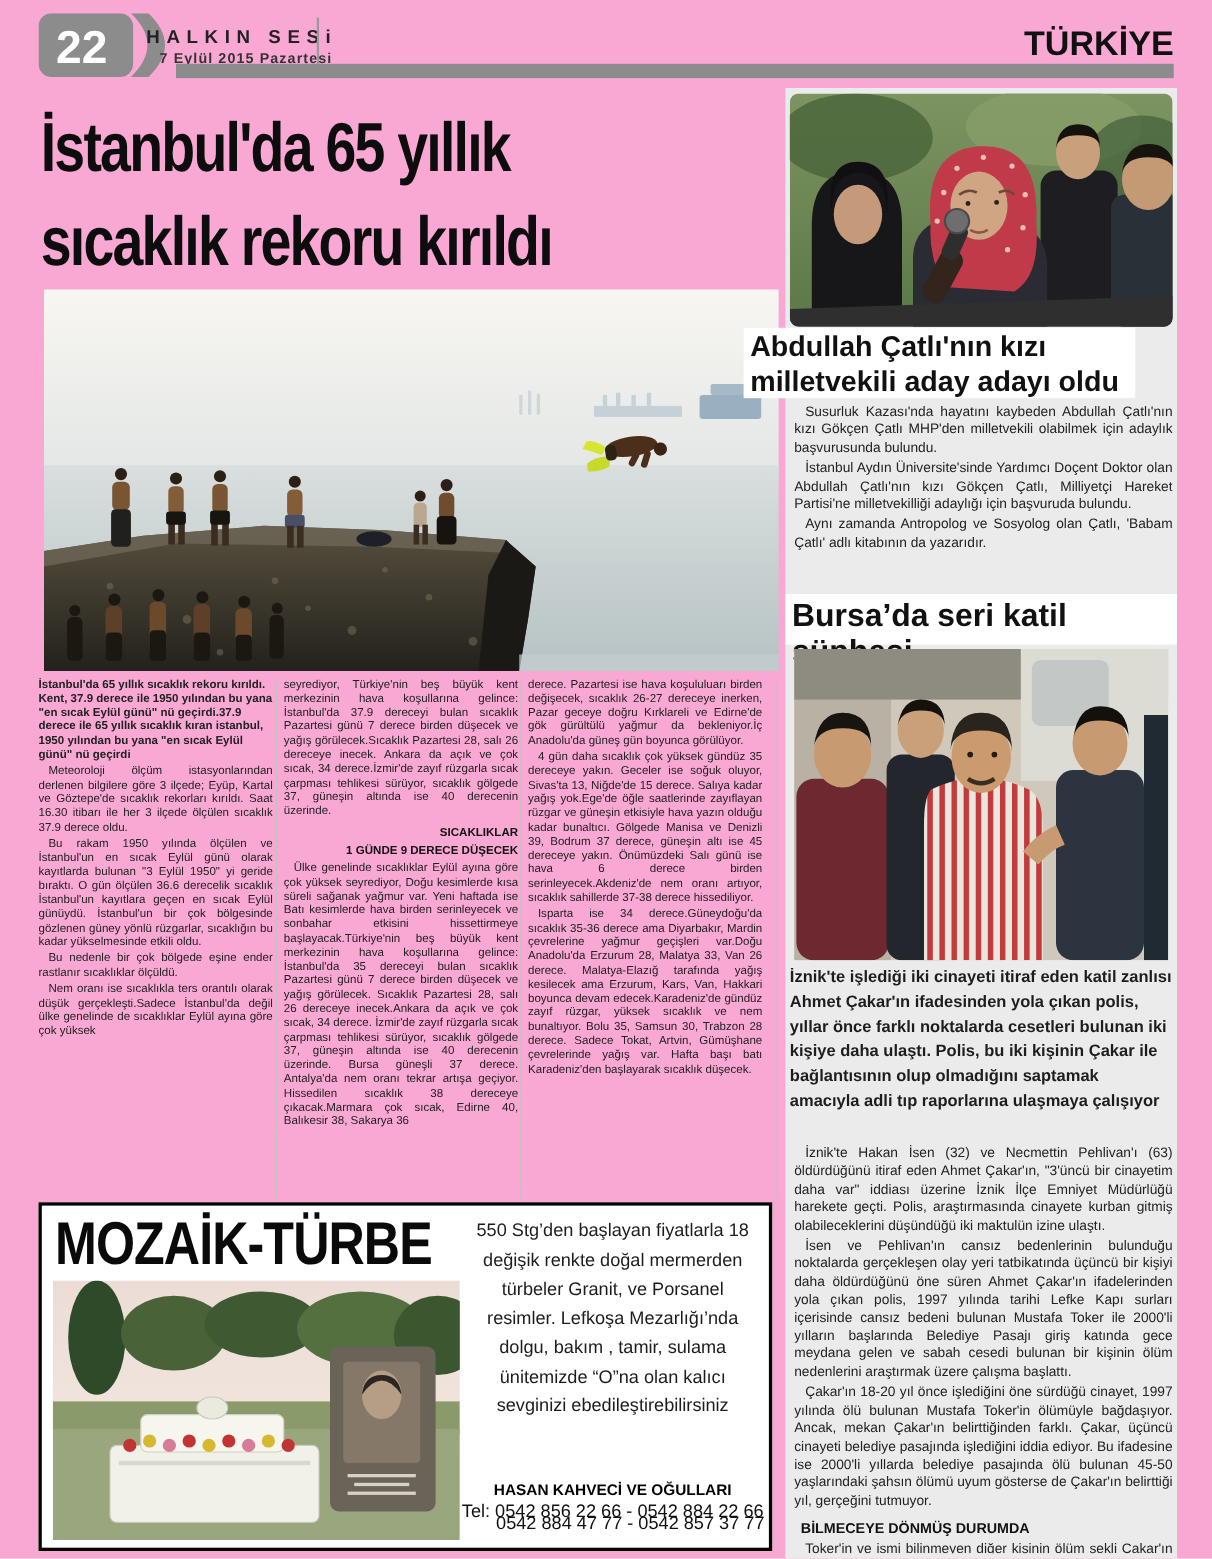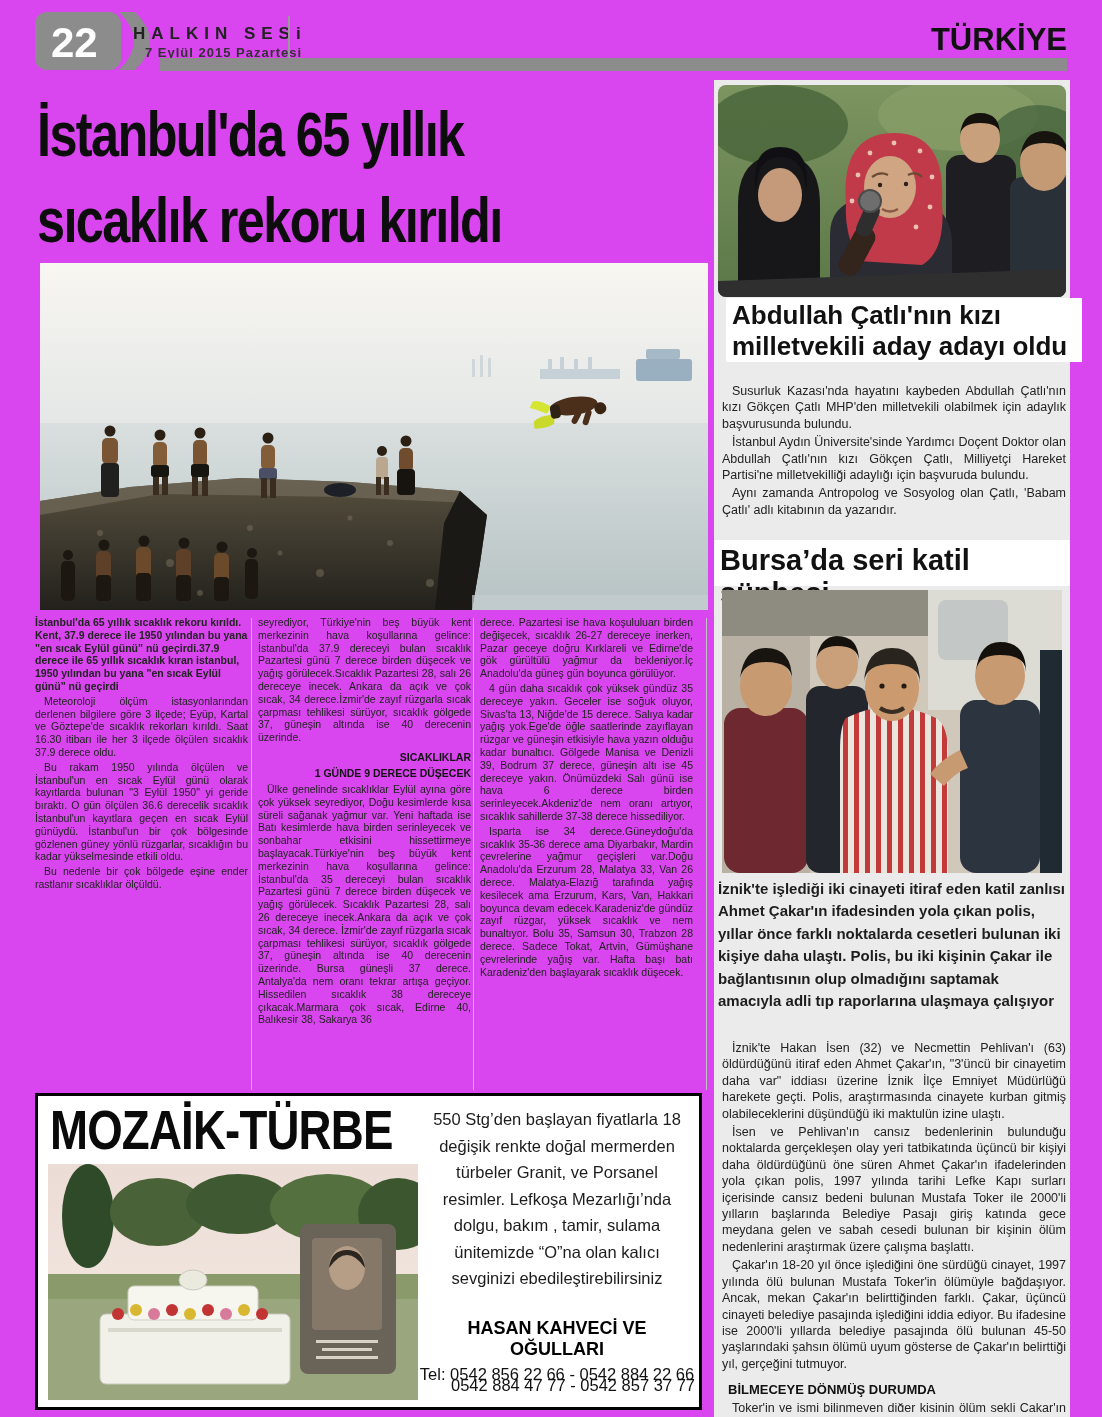--- a/index.html
+++ b/index.html
@@ -1,16 +1,16 @@
 <!DOCTYPE html>
 <html><head>
 <meta charset="utf-8">
 <style>
   html,body{margin:0;padding:0;background:#fff;}
-  .page{position:relative;width:1102px;height:1417px;background:#d946ef;overflow:hidden;
+  .page{position:relative;width:1102px;height:1417px;background:#f9a8d4;overflow:hidden;
         font-family:"Liberation Sans",sans-serif;color:#1a1a1a;}
   .abs{position:absolute;}
   
   .masthead{font-weight:700;font-size:17px;letter-spacing:6px;color:#222;}
   .dateline{font-weight:700;font-size:13px;color:#333;letter-spacing:1px;}
   .vrule{width:2px;background:#9a9a9a;}
   .graybar{background:#8c8c8c;}
   .section{font-size:31px;font-weight:900;letter-spacing:0;color:#111;}
   
   .mainhead{font-size:63px;font-weight:900;letter-spacing:-2px;white-space:nowrap;
@@ -26,21 +26,21 @@
   .rightbg{background:#ebebeb;}
   .rcol-body{width:344px;text-align:justify;overflow:hidden;}
   .rcol-body p{margin:0 0 2px 0;font-size:12.5px;line-height:16.4px;color:#222;text-indent:10px;}
   .rlede{font-weight:700;font-size:15px;line-height:22.4px;color:#1d1d1d;text-align:left;}
   .rsubhead{font-weight:700;font-size:13px;margin:10px 0 3px 6px;color:#111;text-align:left;}
   
   .adbox{border:3px solid #000;background:#fff;}
   .adtitle{font-size:55px;font-weight:900;letter-spacing:-1px;white-space:nowrap;
            transform:scaleX(.83);transform-origin:0 0;color:#0a0a0a;}
   .adbody{font-size:16.5px;line-height:26.5px;text-align:center;color:#1c1c1c;}
-  .adcompany{font-weight:700;font-size:18px;text-align:center;color:#000;}
+  .adcompany{font-weight:700;font-size:14px;text-align:center;color:#000;margin-top:28px;}
   .adphone{font-size:16.5px;line-height:26px;text-align:center;color:#111;}
   .photo{display:block;}
   .rounded{border-radius:8px;overflow:hidden;}
 </style>
 </head>
 <body>
 
 <div class="page">
 
   <div class="abs rightbg" style="left:714px;top:80px;width:356px;height:1337px;"></div>
@@ -192,20 +192,21 @@
       <rect x="-2" y="-4" width="10" height="14" rx="4" fill="#2e2212"></rect>
     </g>
     <rect x="432" y="332" width="236" height="15" fill="#c4ced0" opacity="0.7"></rect>
   </svg>
 
   <div class="abs col" style="left:35px;top:616px;">
     <p class="lede">İstanbul'da 65 yıllık sıcaklık rekoru kırıldı. Kent, 37.9 derece ile 1950 yılından bu yana "en sıcak Eylül günü" nü geçirdi.37.9 derece ile 65 yıllık sıcaklık kıran istanbul, 1950 yılından bu yana "en sıcak Eylül günü" nü geçirdi</p>
     <p class="ind">Meteoroloji ölçüm istasyonlarından derlenen bilgilere göre 3 ilçede; Eyüp, Kartal ve Göztepe'de  sıcaklık rekorları kırıldı. Saat 16.30 itibarı ile her 3 ilçede ölçülen sıcaklık 37.9 derece oldu.</p>
     <p class="ind">Bu rakam 1950 yılında ölçülen ve İstanbul'un en sıcak Eylül günü olarak kayıtlarda bulunan "3 Eylül 1950" yi geride bıraktı. O gün ölçülen 36.6 derecelik sıcaklık  İstanbul'un kayıtlara geçen en sıcak Eylül günüydü. İstanbul'un bir çok bölgesinde gözlenen güney yönlü rüzgarlar, sıcaklığın bu kadar yükselmesinde etkili oldu.</p>
     <p class="ind">Bu nedenle bir çok bölgede eşine ender rastlanır sıcaklıklar ölçüldü.</p>
+    <p class="ind">Nem oranı ise sıcaklıkla ters orantılı olarak düşük gerçekleşti.Sadece İstanbul'da değil ülke genelinde de sıcaklıklar Eylül ayına göre çok yüksek</p>
   </div>
   <div class="abs" style="left:251px;top:618px;width:1px;height:472px;background:#c2c2c2;"></div>
   <div class="abs col" style="left:258px;top:616px;">
     <p>seyrediyor, Türkiye'nin beş büyük kent merkezinin hava koşullarına gelince: İstanbul'da 37.9 dereceyi bulan sıcaklık Pazartesi günü 7 derece birden düşecek ve yağış görülecek.Sıcaklık Pazartesi 28, salı 26 dereceye inecek. Ankara da açık ve çok sıcak, 34 derece.İzmir'de zayıf rüzgarla sıcak çarpması tehlikesi sürüyor, sıcaklık gölgede 37, güneşin altında ise 40 derecenin üzerinde.</p>
     <div class="subhead">SICAKLIKLAR</div>
     <div class="subhead" style="margin-top:0;">1 GÜNDE 9 DERECE DÜŞECEK</div>
     <p class="ind">Ülke genelinde sıcaklıklar Eylül ayına göre çok yüksek seyrediyor, Doğu kesimlerde kısa süreli sağanak yağmur var. Yeni haftada ise Batı kesimlerde hava birden serinleyecek ve sonbahar etkisini hissettirmeye başlayacak.Türkiye'nin beş büyük kent merkezinin hava koşullarına gelince: İstanbul'da 35 dereceyi bulan sıcaklık Pazartesi günü 7 derece birden düşecek ve yağış görülecek. Sıcaklık Pazartesi 28, salı 26 dereceye inecek.Ankara da açık ve çok sıcak, 34 derece. İzmir'de zayıf rüzgarla sıcak çarpması tehlikesi sürüyor, sıcaklık gölgede 37, güneşin altında ise 40 derecenin üzerinde. Bursa güneşli 37 derece. Antalya'da nem oranı tekrar artışa geçiyor. Hissedilen sıcaklık 38 dereceye çıkacak.Marmara çok sıcak, Edirne 40, Balıkesir 38, Sakarya 36</p>
   </div>
   <div class="abs" style="left:473px;top:618px;width:1px;height:472px;background:#c2c2c2;"></div>
   <div class="abs col" style="left:480px;top:616px;">
@@ -312,27 +313,27 @@
       <path d="M164,124 q8,5 16,0" stroke="#8a5844" stroke-width="2.4" fill="none"></path>
 
       <rect x="128" y="140" width="22" height="52" rx="10" transform="rotate(28 139 166)" fill="#33241c"></rect>
       <rect x="142" y="118" width="16" height="34" rx="7" transform="rotate(24 150 135)" fill="#2e2e2e"></rect>
       <circle cx="152" cy="116" r="11" fill="#6e6e6e"></circle>
       <circle cx="152" cy="116" r="11" fill="none" stroke="#4a4a4a" stroke-width="2"></circle>
     </g>
     <path d="M0,196 L348,184 L348,212 L0,212 Z" fill="#2f2f2f"></path>
   </svg>
 
-  <div class="abs rh" style="left:726px;top:298px;width:356px;height:64px;">
+  <div class="abs rh" style="left:676px;top:298px;width:356px;height:64px;">
     <div style="font-size:26px;line-height:31px;padding:2px 0 0 6px;font-weight:700;">
       <div>Abdullah Çatlı'nın kızı</div>
       <div>milletvekili aday adayı oldu</div>
     </div>
   </div>
-  <div class="abs rcol-body" style="left:722px;top:366px;height:170px;margin-top:17px;">
+  <div class="abs rcol-body" style="left:722px;top:366px;height:170px;">
     <p>Susurluk Kazası'nda hayatını kaybeden Abdullah Çatlı'nın kızı Gökçen Çatlı MHP'den milletvekili olabilmek için adaylık başvurusunda bulundu.</p>
     <p>İstanbul Aydın Üniversite'sinde Yardımcı Doçent Doktor olan Abdullah Çatlı'nın kızı Gökçen Çatlı, Milliyetçi Hareket Partisi'ne milletvekilliği adaylığı için başvuruda bulundu.</p>
     <p>Aynı zamanda Antropolog ve Sosyolog olan Çatlı, 'Babam Çatlı' adlı kitabının da yazarıdır.</p>
   </div>
 
   <div class="abs rh" style="left:714px;top:540px;width:356px;height:46px;">
     <div style="font-size:29px;font-weight:700;padding:4px 0 0 6px;">Bursa’da seri katil süphesi</div>
   </div>
 
   <svg class="abs photo" style="left:722px;top:590px;" width="340" height="283" viewBox="0 0 340 283">

